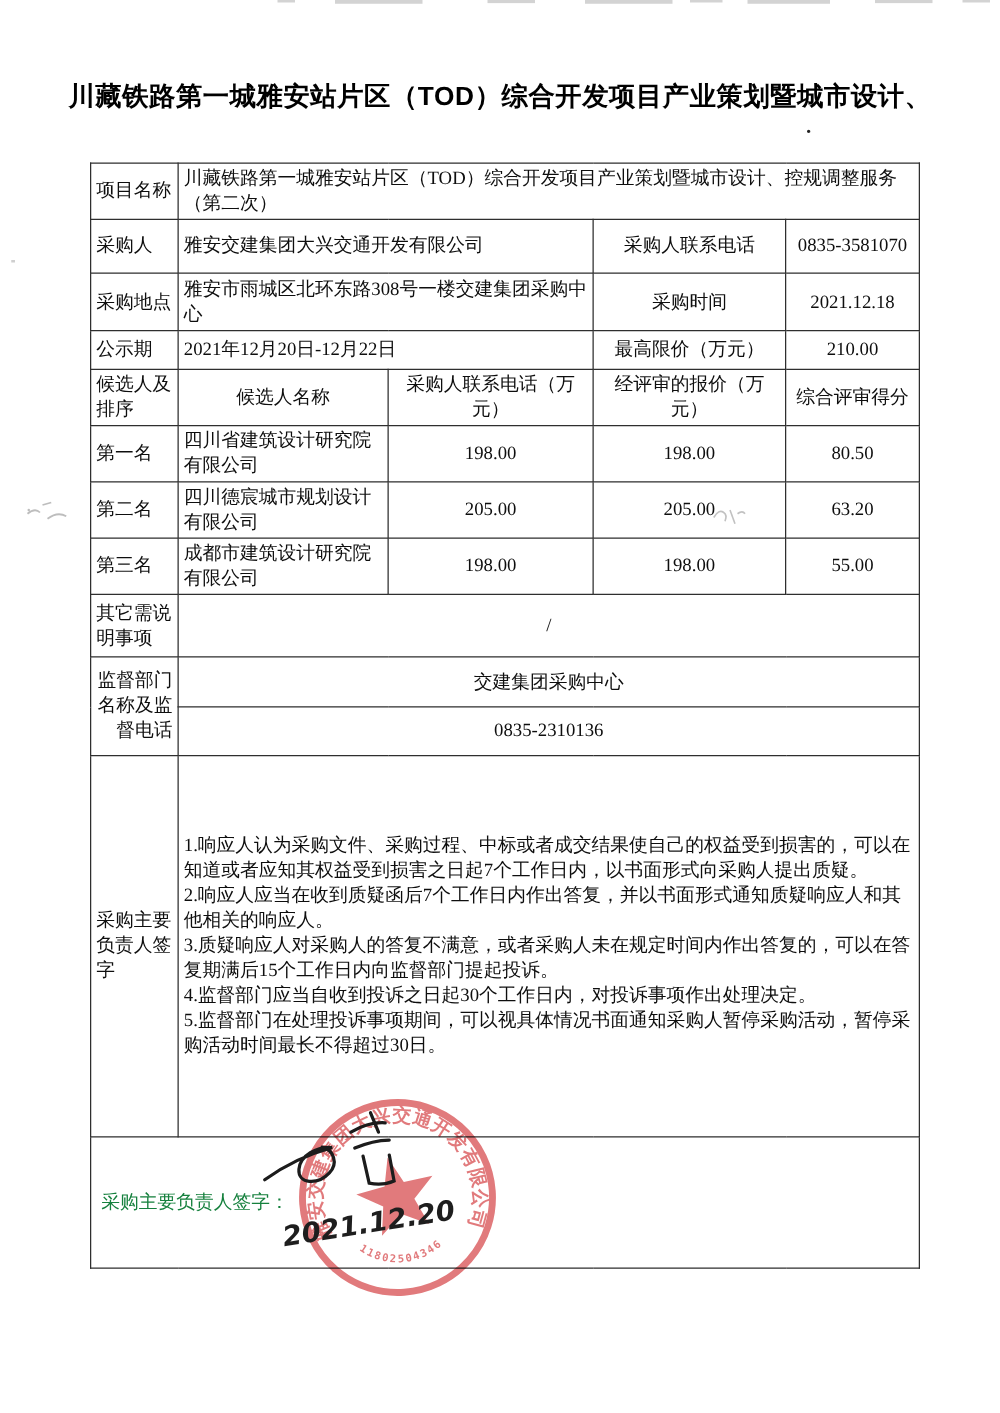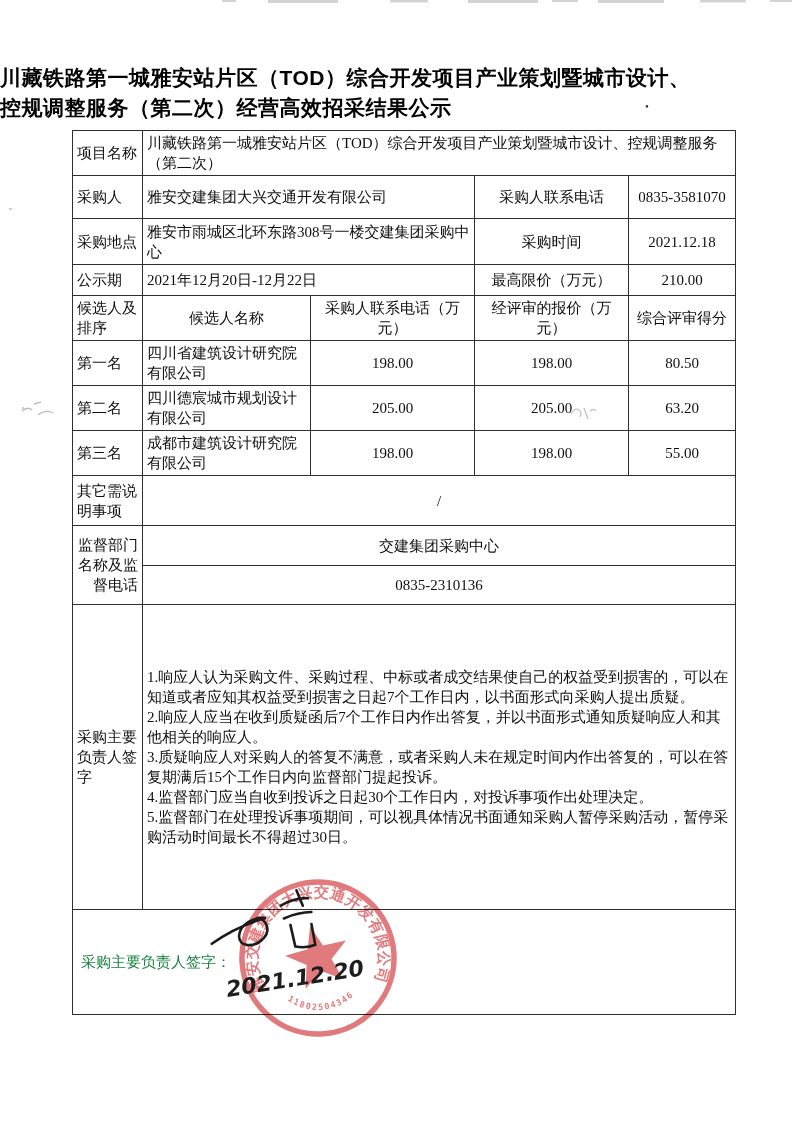--- a/index.html
+++ b/index.html
@@ -7,21 +7,21 @@
     position:relative;
     width:800px;height:1130px;
     background:#ffffff;
     overflow:hidden;
     font-family:"Liberation Serif","DejaVu Serif",serif;
     color:#111;
   }
   
   .doc-title{
     position:absolute;top:63px;left:0;width:800px;
-    text-align:left;font-weight:bold;font-size:21px;line-height:30px;
+    text-align:center;font-weight:bold;font-size:21px;line-height:30px;
     font-family:"Liberation Sans","DejaVu Sans",sans-serif;
     color:#000;letter-spacing:0.5px;
   }
   .title-dot{
     position:absolute;top:100px;left:645px;font-size:11px;color:#222;
   }
   
   table.doc{
     position:absolute;left:72px;top:130px;
     width:663px;border-collapse:collapse;table-layout:fixed;
@@ -57,21 +57,20 @@
   .sig-svg{left:200px;top:883px;width:185px;height:135px;}
   .artifacts-svg{left:0;top:0;width:800px;height:1130px;}
 </style>
 </head>
 <body>
 
 <div class="page">
 
   <div class="doc-title">
     <div>川藏铁路第一城雅安站片区（TOD）综合开发项目产业策划暨城市设计、</div>
-    <div>控规调整服务（第二次）经营高效招采结果公示</div>
   </div>
   <span class="title-dot">•</span>
 
   <table class="doc">
     <colgroup>
       <col style="width:70px">
         <col style="width:168px">
         <col style="width:164px">
       <col style="width:154px">
         <col style="width:107px">

